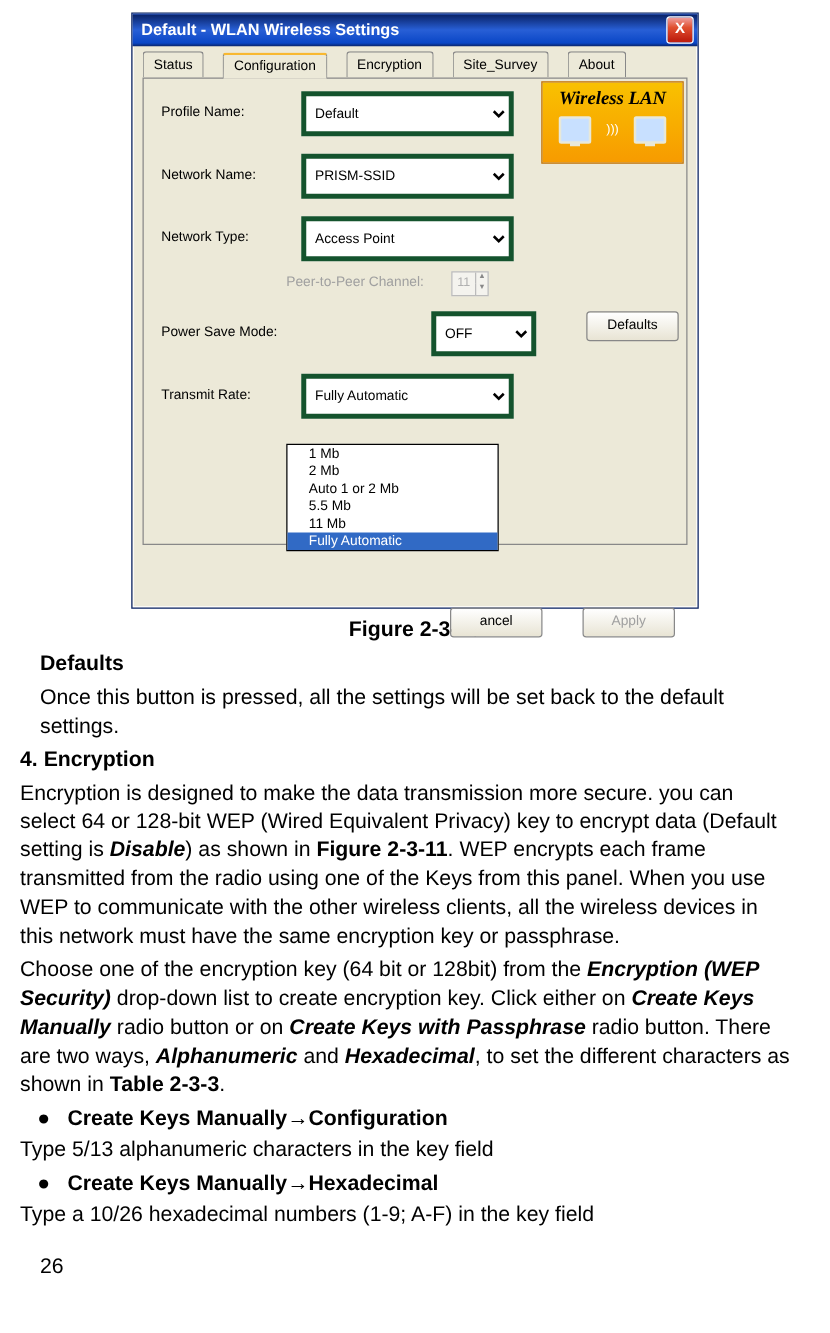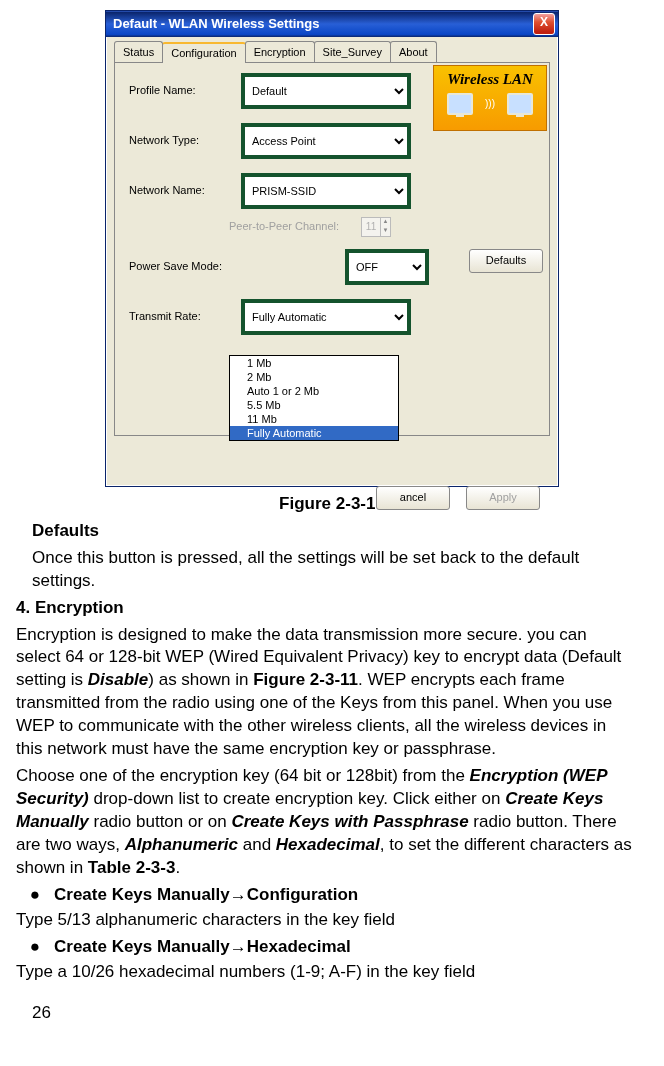--- a/index.html
+++ b/index.html
@@ -47,21 +47,21 @@
     text-align: center;
     line-height: 17px;
     font-weight: bold;
   }
   .dialog-body {
     padding: 4px 8px 12px 8px;
     position: relative;
   }
   .tabs {
     display: flex;
-    gap: 0;
+    gap: 16px;
     font-size: 11px;
     color: #000;
   }
   .tab {
     padding: 3px 8px 2px 8px;
     border: 1px solid #888;
     border-bottom: none;
     border-radius: 3px 3px 0 0;
     background: #ece9d8;
     position: relative;
@@ -160,21 +160,21 @@
     position: absolute;
     width: 72px; height: 22px;
     border: 1px solid #888;
     background: linear-gradient(#fff,#e8e4d4);
     font-size: 11px;
     text-align:center;
     line-height:20px;
     border-radius: 3px;
   }
   .defaults-btn { right: 6px; top: 186px; }
-  .cancel-btn { right: 100px; bottom: -36px; }
+  .cancel-btn { right: 116px; bottom: -36px; }
   .apply-btn { right: 10px; bottom: -36px; color:#a0a0a0;}
   
   .listbox {
     position: absolute;
     left: 114px; top: 292px;
     width: 168px;
     border: 1px solid #000;
     background: #fff;
     font-size: 11px;
     z-index: 5;
@@ -240,29 +240,29 @@
           </div>
         </div>
 
         <div class="row">
           <label>Profile Name:</label>
           <select class="cbox w170">
             <option>Default</option>
           </select>
         </div>
         <div class="row">
+          <label>Network Name:</label>
+          <select class="cbox w170">
+            <option>PRISM-SSID</option>
+          </select>
+        </div>
+        <div class="row">
           <label>Network Type:</label>
           <select class="cbox w170">
             <option>Access Point</option>
-          </select>
-        </div>
-        <div class="row">
-          <label>Network Name:</label>
-          <select class="cbox w170">
-            <option>PRISM-SSID</option>
           </select>
         </div>
         <div class="ptp-row">
           <span>Peer-to-Peer Channel:</span>
           <div class="spin">
             <div class="val">11</div>
             <div class="btns">
                 <div>▲</div>
                 <div>▼</div>
               </div>

